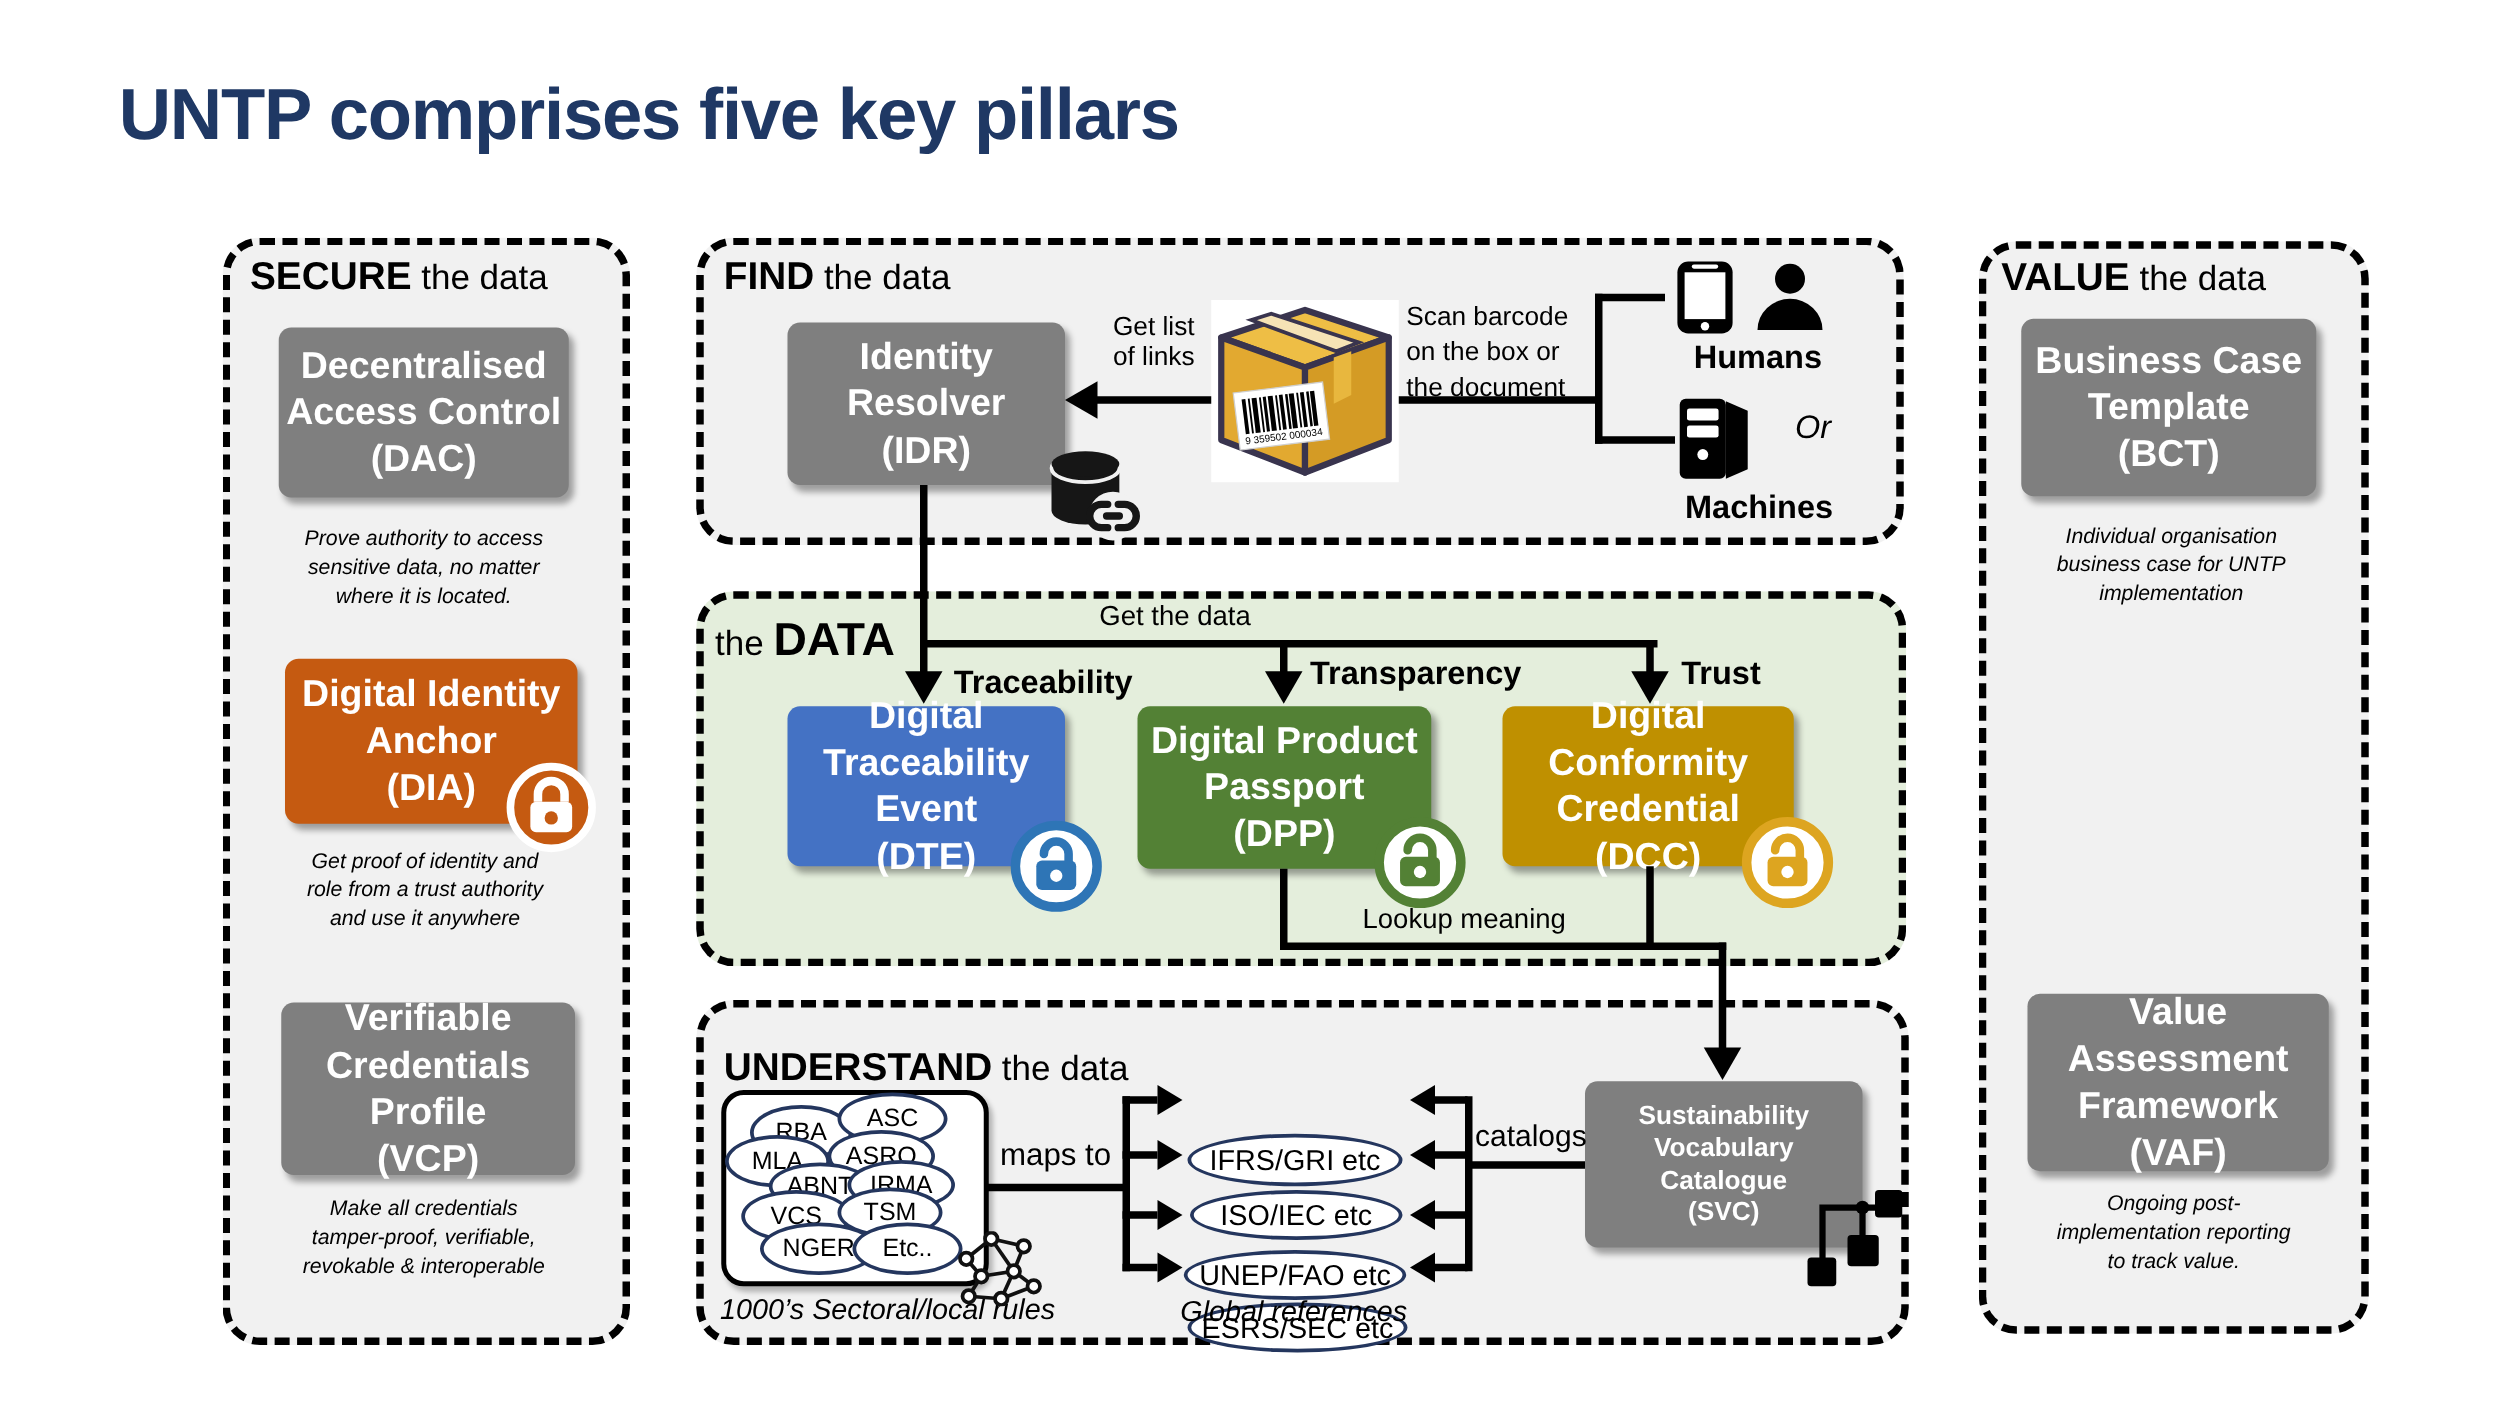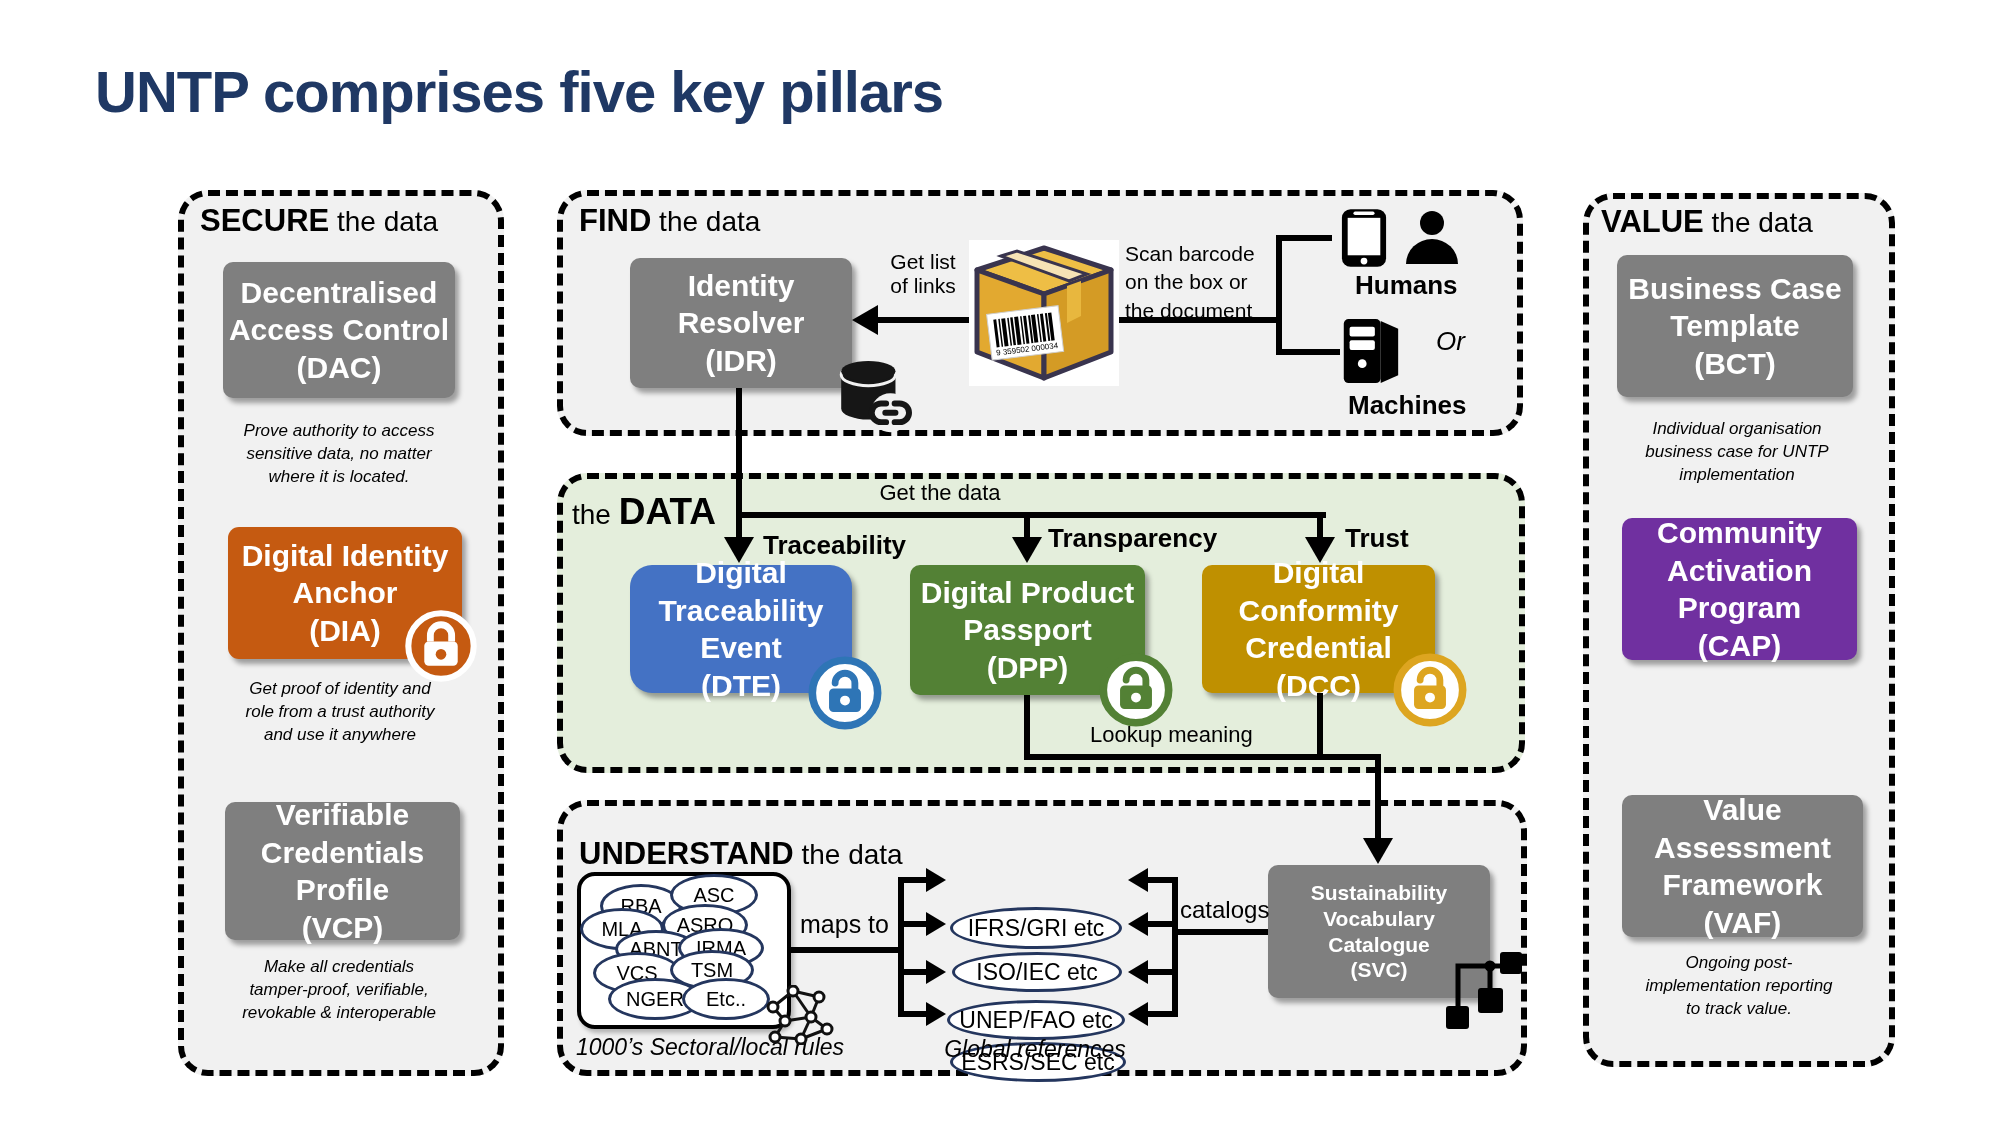--- a/index.html
+++ b/index.html
@@ -8,21 +8,21 @@
   .page-title{position:absolute;left:95px;top:58px;font-size:58px;font-weight:bold;
               color:#1F3864;letter-spacing:-1px;z-index:4;}
   .panel{position:absolute;border:6px dashed #000;border-radius:30px;background:#F1F1F1;z-index:1;box-sizing:border-box;}
   .panel.green{background:#E4EEDC;}
   .h{position:absolute;font-size:28px;z-index:4;white-space:nowrap;}
   .h .b{font-weight:bold;font-size:31px;}
   .h .b.xl{font-size:37px;}
   .card{position:absolute;border-radius:10px;color:#fff;font-weight:bold;font-size:30px;
         line-height:1.25;display:flex;align-items:center;justify-content:center;text-align:center;
         white-space:pre-line;box-shadow:4px 5px 5px rgba(0,0,0,0.35);z-index:3;}
-  .gray{background:#7F7F7F;} .orange{background:#C55A11;} .blue{background:#4472C4;border-radius:22px;}
+  .gray{background:#7F7F7F;} .orange{background:#C55A11;} .blue{background:#4472C4;}
   .greenbx{background:#538135;} .gold{background:#BF9000;} .purple{background:#7030A0;}
   .desc{position:absolute;font-style:italic;font-size:17px;line-height:1.35;text-align:center;
         white-space:pre-line;z-index:3;}
   .lbl{position:absolute;font-size:22px;z-index:5;white-space:pre-line;}
   .lbl.bold{font-weight:bold;font-size:26px;}
   .lbl.it{font-style:italic;}
   .lbl.ctr{text-align:center;}
   .ln{position:absolute;background:#000;z-index:5;}
   .ah{position:absolute;width:0;height:0;border-style:solid;z-index:5;}
   .ah.down{border-width:26px 15px 0 15px;border-color:#000 transparent transparent transparent;}
@@ -295,24 +295,20 @@
     <rect x="36" y="38" width="25" height="25" rx="3" fill="#000"></rect>
     <rect x="4" y="56" width="23" height="23" rx="3" fill="#000"></rect>
   </svg>
 
   <div class="card gray" style="left:1617px;top:255px;width:236px;height:142px;">Business Case
 Template
 (BCT)</div>
   <div class="desc" style="left:1592px;top:418px;width:290px;">Individual organisation
 business case for UNTP
 implementation</div>
-  <div class="card purple" style="left:1622px;top:518px;width:235px;height:142px;">Community
-Activation
-Program
-(CAP)</div>
   <div class="card gray" style="left:1622px;top:795px;width:241px;height:142px;">Value Assessment
 Framework
 (VAF)</div>
   <div class="desc" style="left:1596px;top:952px;width:286px;">Ongoing post-
 implementation reporting
 to track value.</div>
 
 </div>
 
 </body></html>

